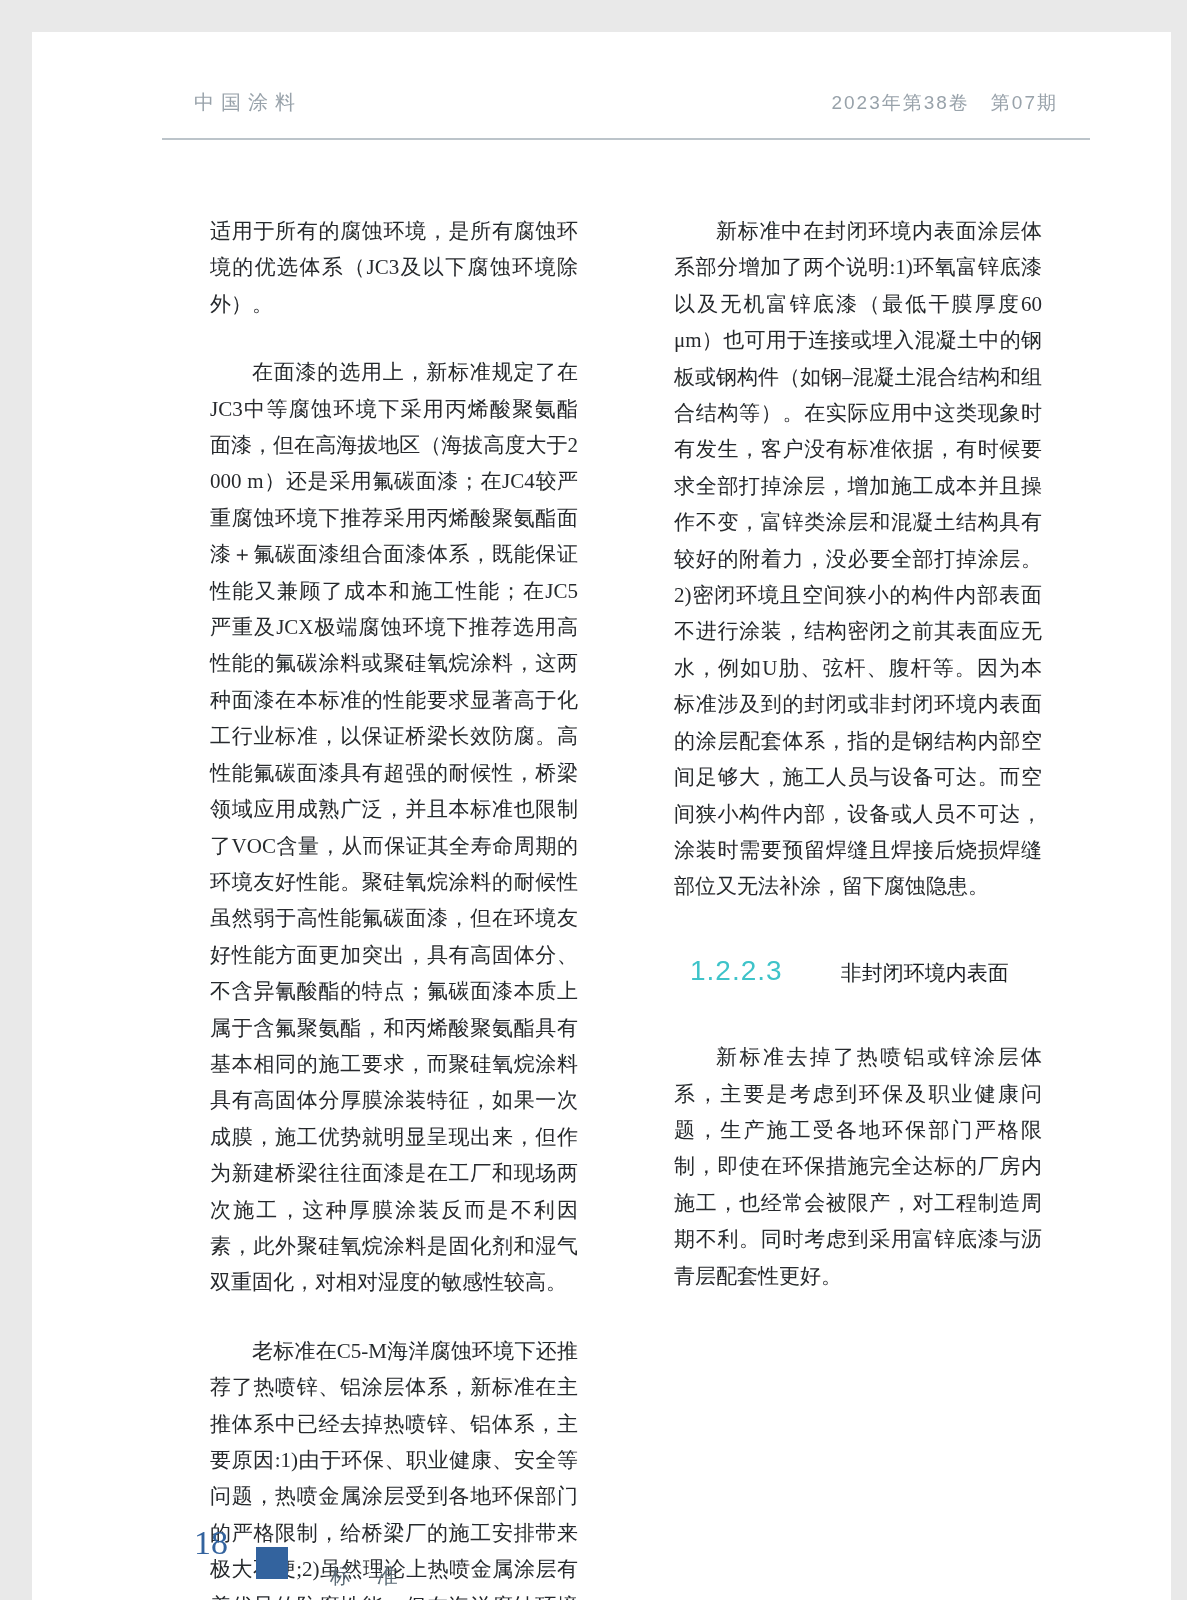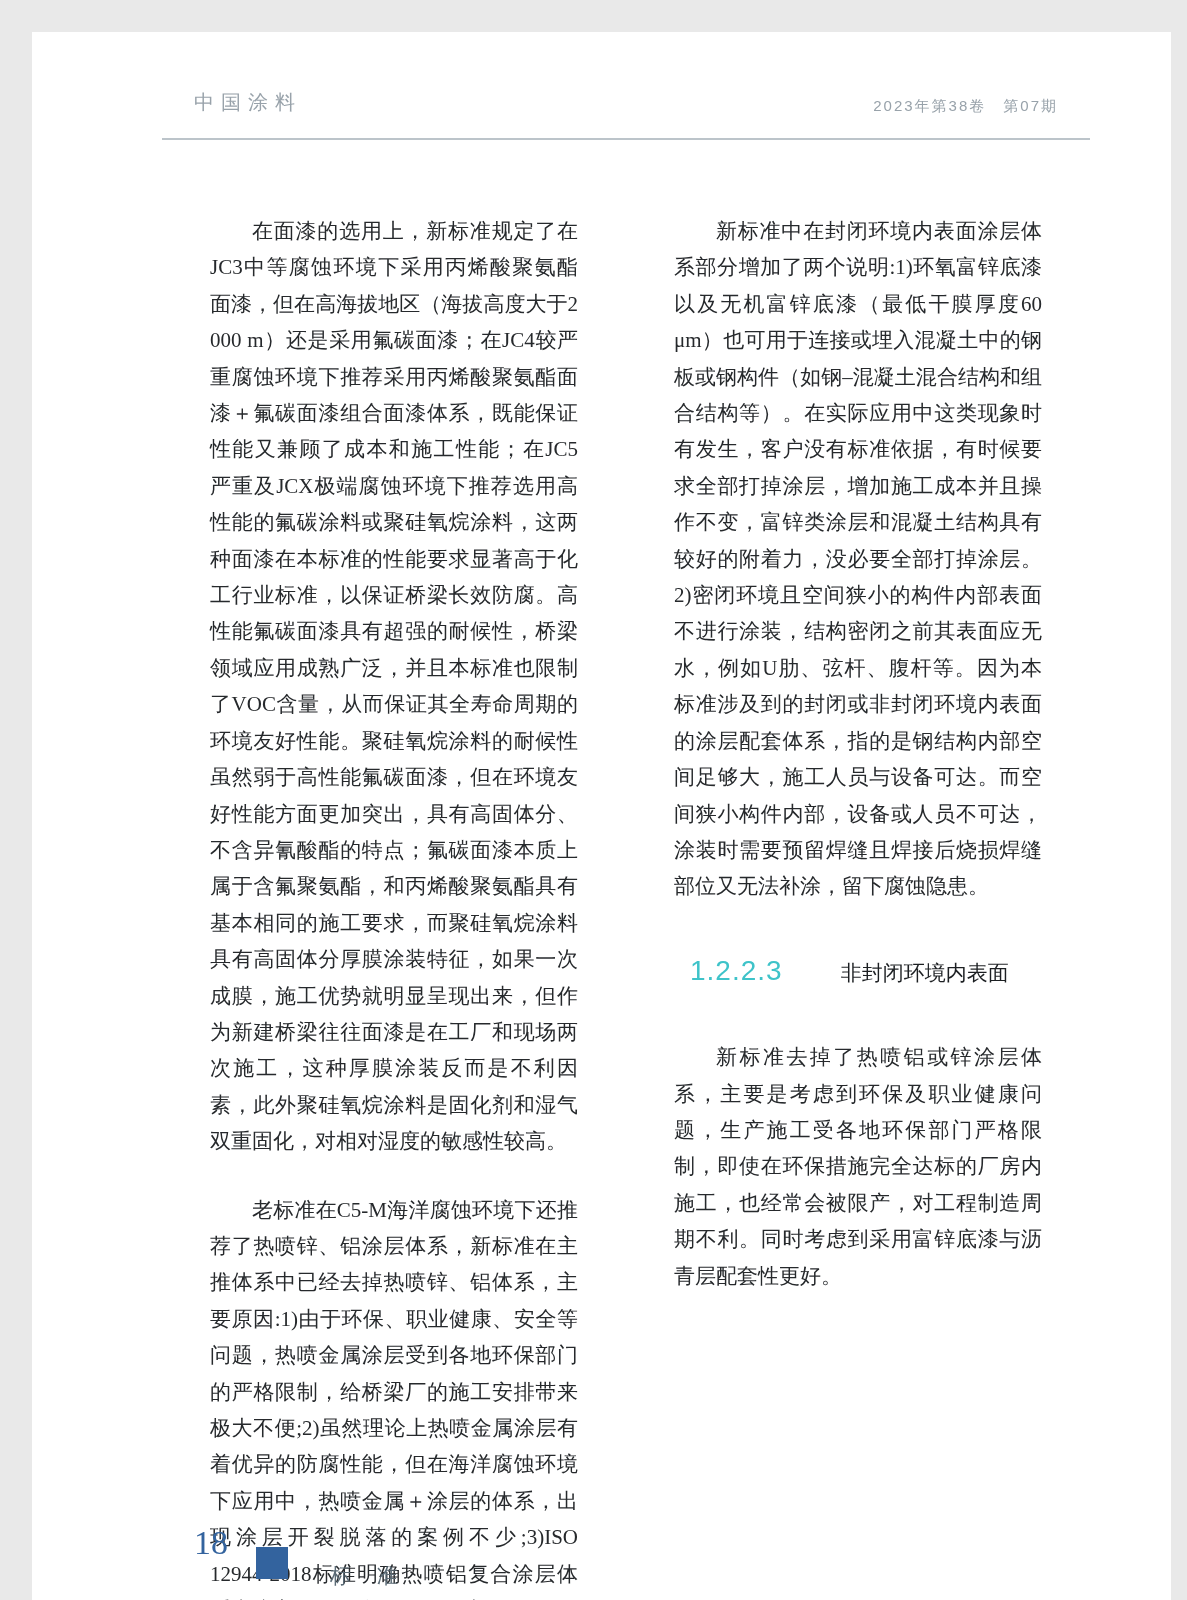--- a/index.html
+++ b/index.html
@@ -22,21 +22,21 @@
   
   .header{
     position:absolute;left:130px;top:70px;width:928px;height:38px;
     display:flex;justify-content:space-between;align-items:flex-end;
     border-bottom:2px solid #bcc4ca;
     padding-bottom:6px;
     font-family:"Liberation Sans","DejaVu Sans",sans-serif;
     color:var(--header-gray);
   }
   .journal-title{font-size:20px;letter-spacing:7px;}
-  .issue-info{font-size:15px;letter-spacing:2px;}
+  .issue-info{font-size:19px;letter-spacing:2px;}
   
   .content{
     position:absolute;left:130px;top:133px;width:928px;
     display:flex;gap:32px;
   }
   .col{width:448px;font-size:21px;line-height:36.4px;text-align:justify;text-justify:inter-ideograph;}
   .para{text-indent:2em;}
   .para.no-indent{text-indent:0;}
   .heading{display:flex;align-items:baseline;}
   .sec-num{
@@ -74,20 +74,21 @@
 <div class="page">
 
   <div class="header">
     <span class="journal-title">中国涂料</span>
     <span class="issue-info">2023年第38卷　第07期</span>
   </div>
 
   <div class="content">
 
     <div class="col">
+      <p class="para no-indent">适用于所有的腐蚀环境，是所有腐蚀环境的优选体系（JC3及以下腐蚀环境除外）。</p>
       <p class="para">在面漆的选用上，新标准规定了在JC3中等腐蚀环境下采用丙烯酸聚氨酯面漆，但在高海拔地区（海拔高度大于2 000 m）还是采用氟碳面漆；在JC4较严重腐蚀环境下推荐采用丙烯酸聚氨酯面漆＋氟碳面漆组合面漆体系，既能保证性能又兼顾了成本和施工性能；在JC5严重及JCX极端腐蚀环境下推荐选用高性能的氟碳涂料或聚硅氧烷涂料，这两种面漆在本标准的性能要求显著高于化工行业标准，以保证桥梁长效防腐。高性能氟碳面漆具有超强的耐候性，桥梁领域应用成熟广泛，并且本标准也限制了VOC含量，从而保证其全寿命周期的环境友好性能。聚硅氧烷涂料的耐候性虽然弱于高性能氟碳面漆，但在环境友好性能方面更加突出，具有高固体分、不含异氰酸酯的特点；氟碳面漆本质上属于含氟聚氨酯，和丙烯酸聚氨酯具有基本相同的施工要求，而聚硅氧烷涂料具有高固体分厚膜涂装特征，如果一次成膜，施工优势就明显呈现出来，但作为新建桥梁往往面漆是在工厂和现场两次施工，这种厚膜涂装反而是不利因素，此外聚硅氧烷涂料是固化剂和湿气双重固化，对相对湿度的敏感性较高。</p>
       <p class="para">老标准在C5-M海洋腐蚀环境下还推荐了热喷锌、铝涂层体系，新标准在主推体系中已经去掉热喷锌、铝体系，主要原因:1)由于环保、职业健康、安全等问题，热喷金属涂层受到各地环保部门的严格限制，给桥梁厂的施工安排带来极大不便;2)虽然理论上热喷金属涂层有着优异的防腐性能，但在海洋腐蚀环境下应用中，热喷金属＋涂层的体系，出现涂层开裂脱落的案例不少;3)ISO 12944-2018标准明确热喷铝复合涂层体系应该审慎用于含氯化物环境。</p>
       <div class="heading">
         <span class="sec-num">1.2.2.2</span>
       </div>
       <p class="para">新标准对于配置除湿机的封闭环境内表面从单一的环氧厚浆涂料体系，增加了环氧富锌涂料体系以及环氧富锌底漆＋环氧厚浆涂料涂层体系。环氧富锌底漆具有优异的电化学保护性能，内壁施工即使有部分缺陷，电化学保护也能够起到一定覆盖作用，并且内壁又没有装饰性要求，所以在腐蚀环境不高时采用单一环氧富锌涂层也是不错的选择。而在腐蚀环境更高的环境中，通过在环氧富锌底漆上加涂环氧厚浆涂料方式，增加涂层防腐效果。</p>
     </div>
 
     <div class="col">
       <p class="para">新标准中在封闭环境内表面涂层体系部分增加了两个说明:1)环氧富锌底漆以及无机富锌底漆（最低干膜厚度60 μm）也可用于连接或埋入混凝土中的钢板或钢构件（如钢–混凝土混合结构和组合结构等）。在实际应用中这类现象时有发生，客户没有标准依据，有时候要求全部打掉涂层，增加施工成本并且操作不变，富锌类涂层和混凝土结构具有较好的附着力，没必要全部打掉涂层。2)密闭环境且空间狭小的构件内部表面不进行涂装，结构密闭之前其表面应无水，例如U肋、弦杆、腹杆等。因为本标准涉及到的封闭或非封闭环境内表面的涂层配套体系，指的是钢结构内部空间足够大，施工人员与设备可达。而空间狭小构件内部，设备或人员不可达，涂装时需要预留焊缝且焊接后烧损焊缝部位又无法补涂，留下腐蚀隐患。</p>

